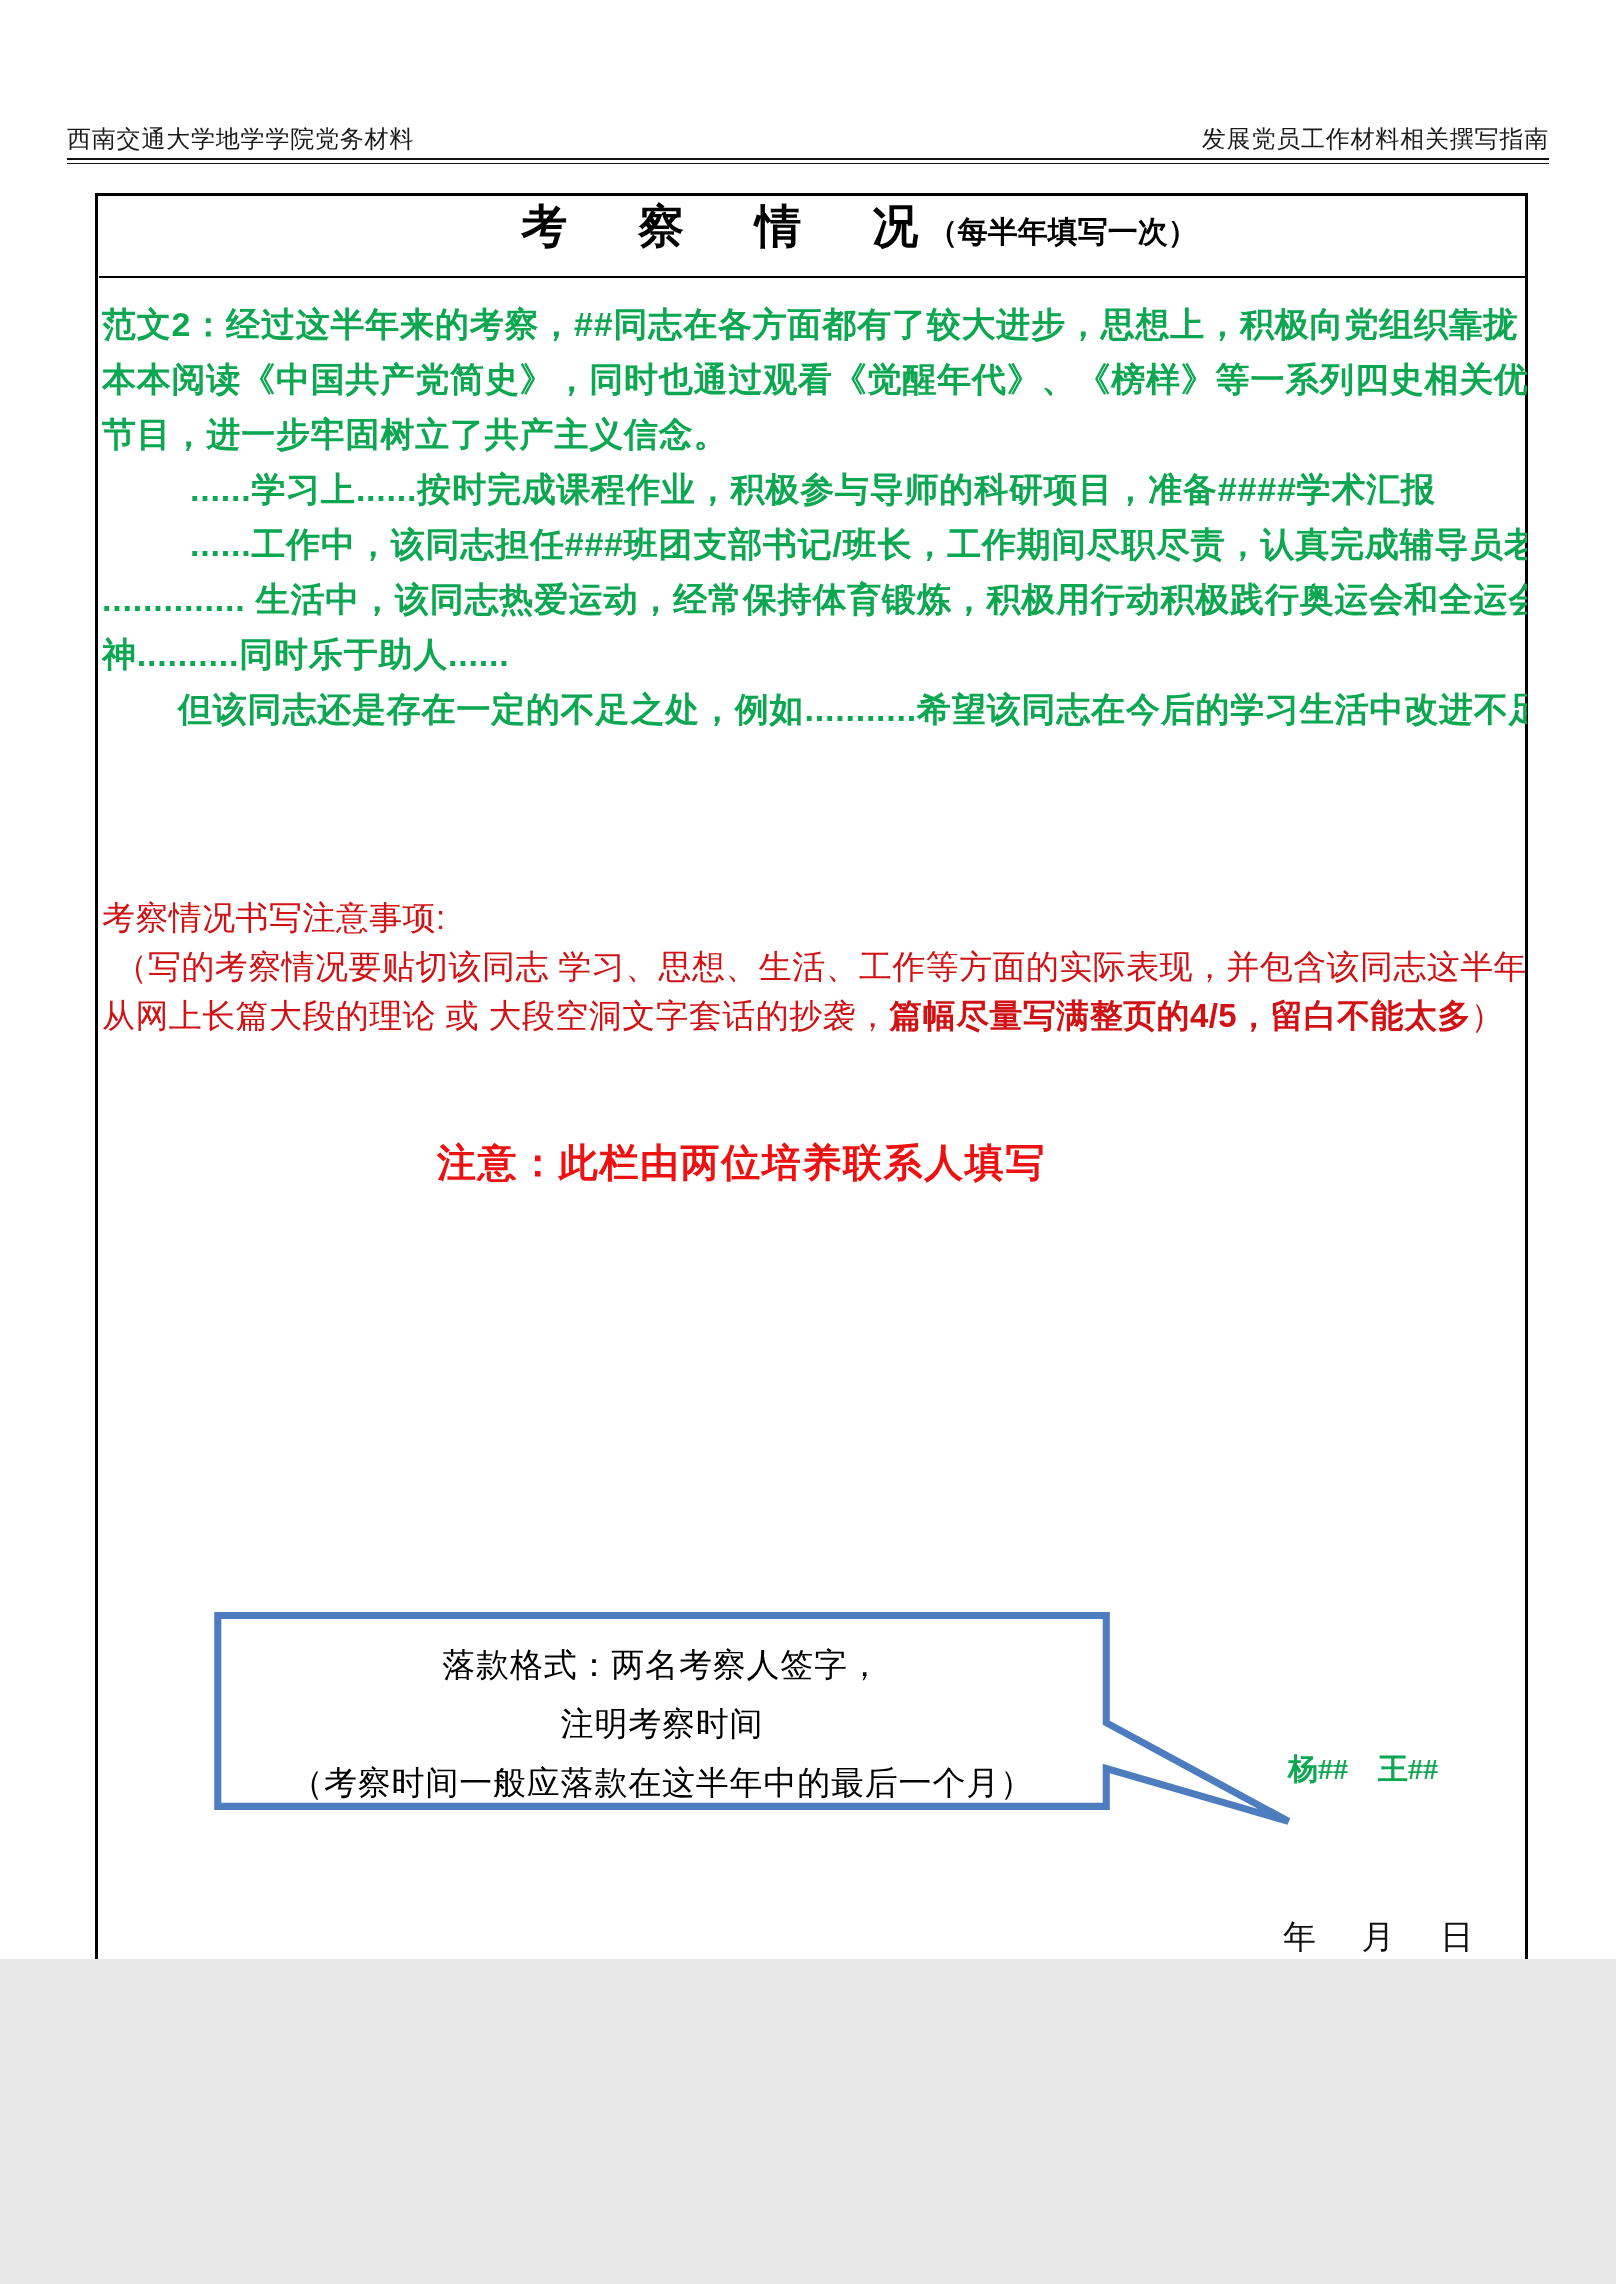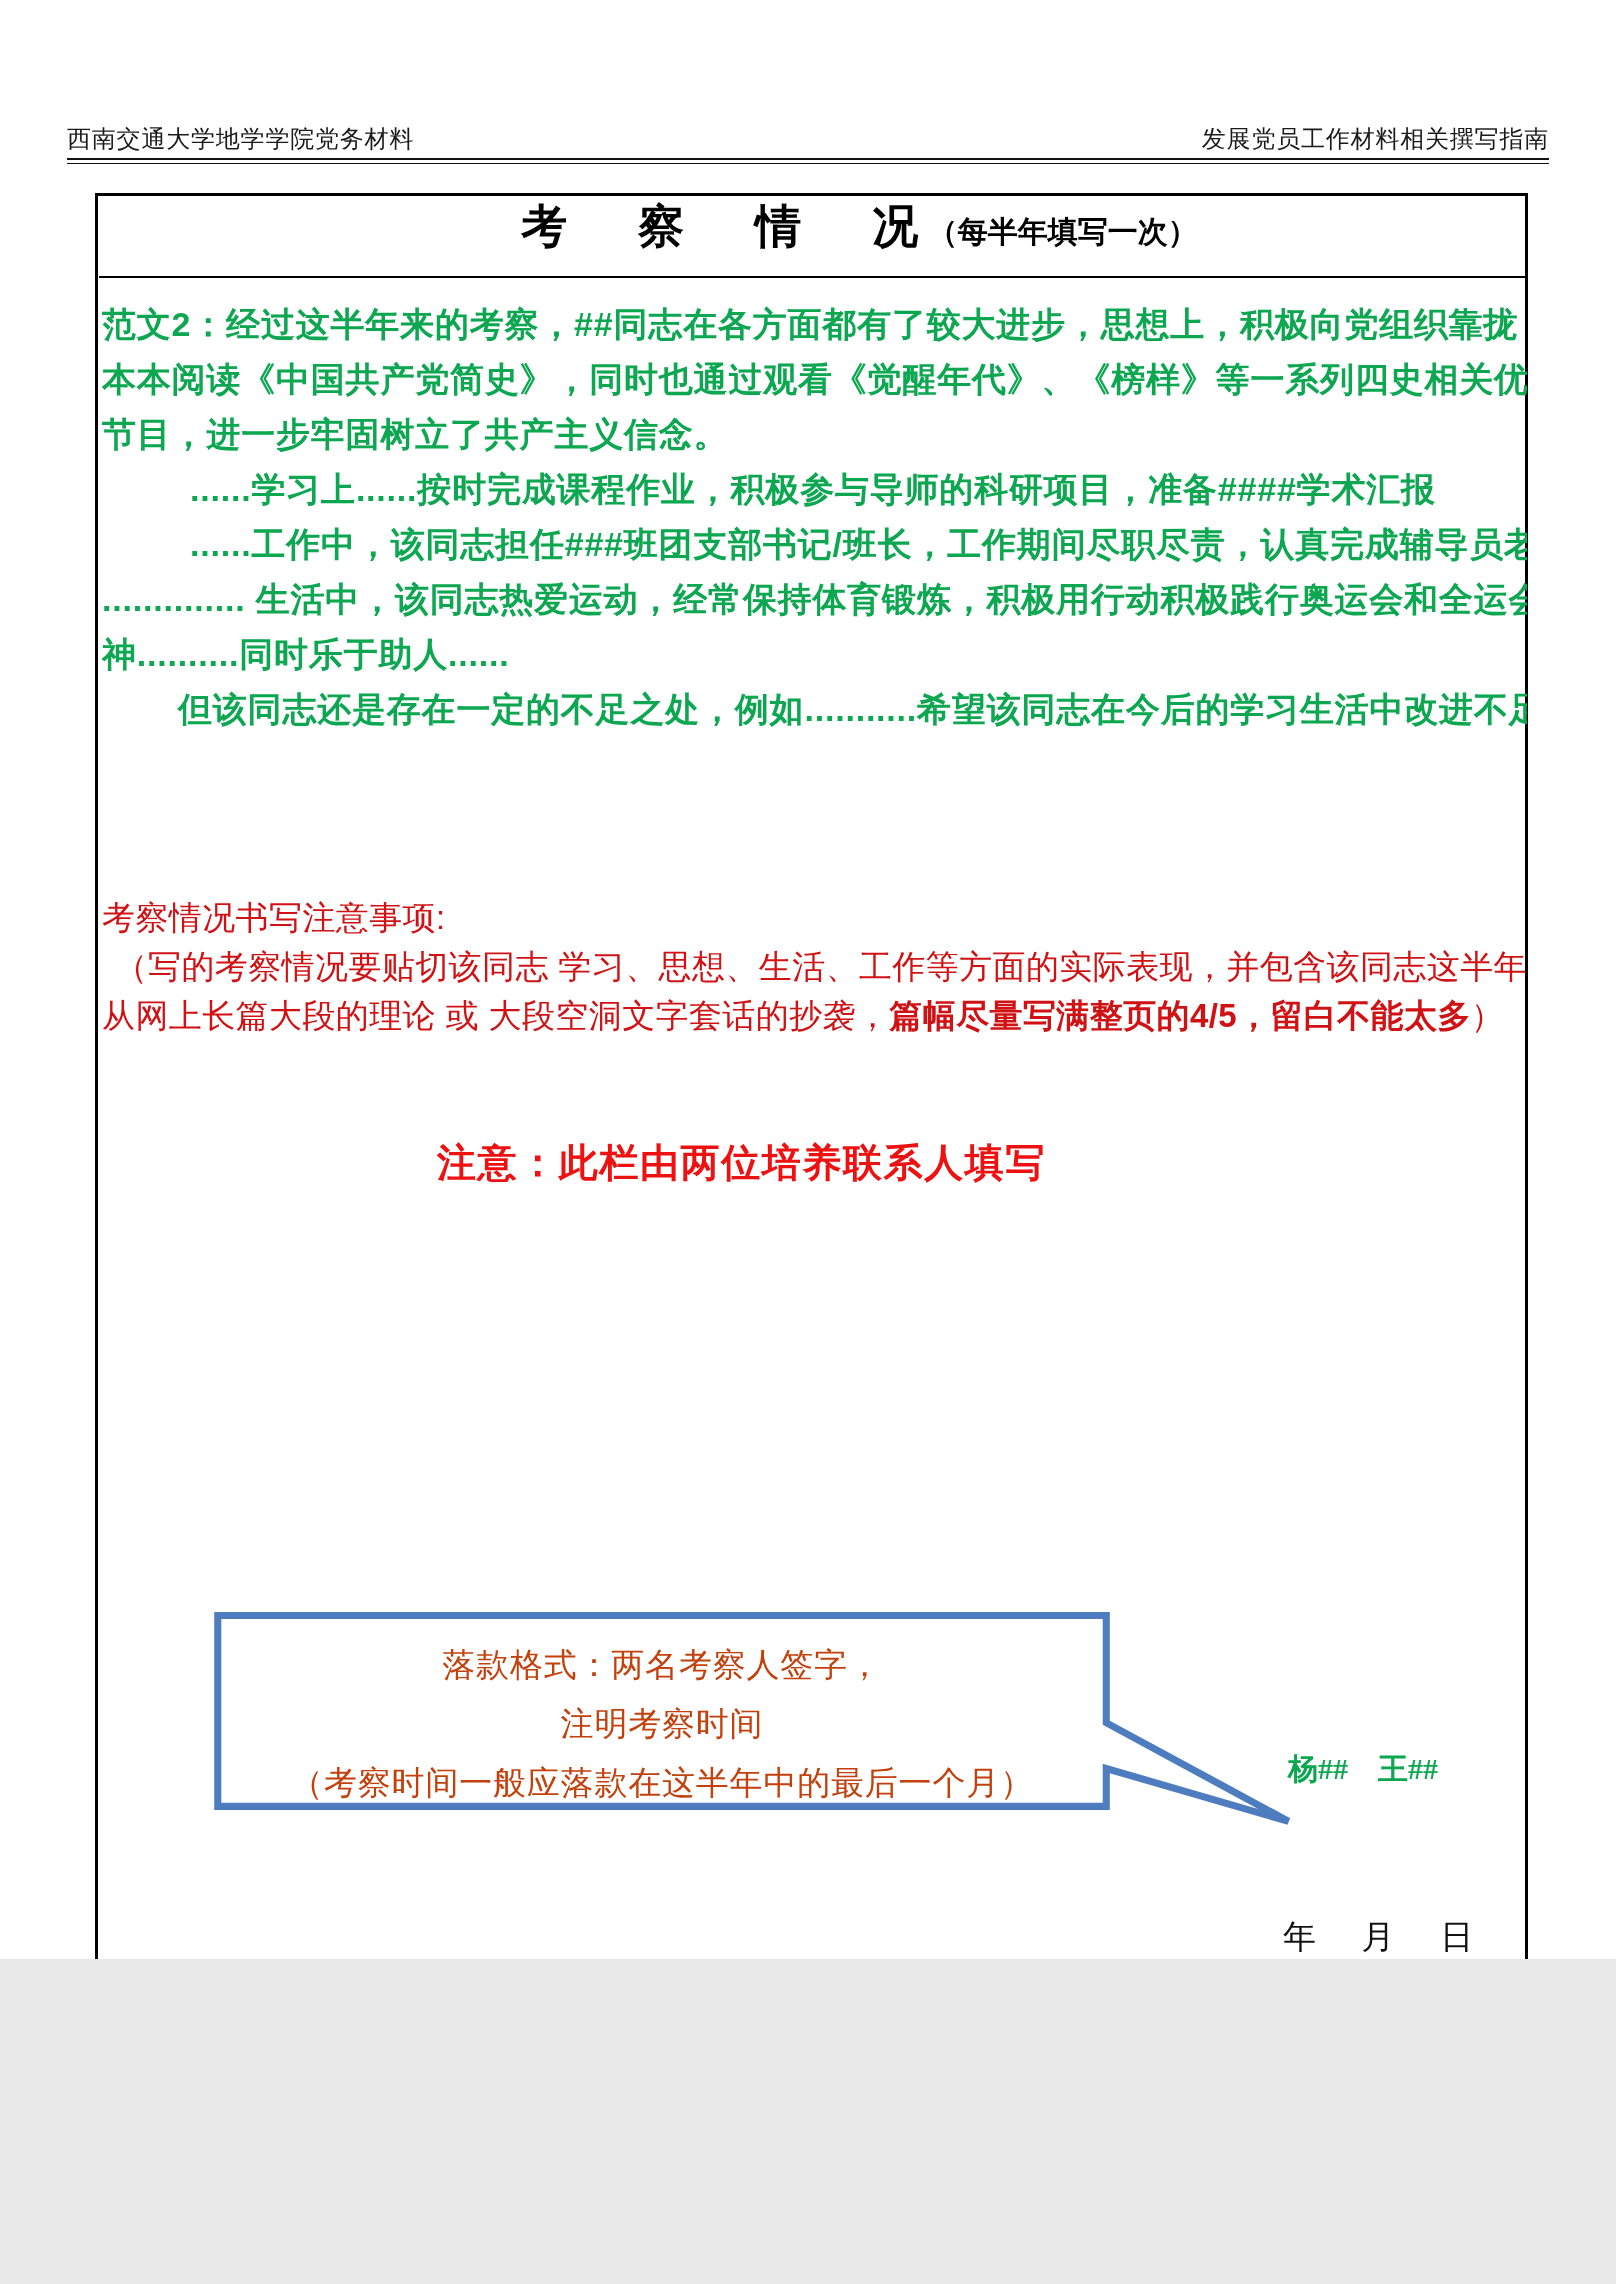--- a/index.html
+++ b/index.html
@@ -54,21 +54,21 @@
   .notice{
     position:absolute;left:99px;top:1136px;width:1427px;text-align:center;
     transform:translateX(-71px);
     font-family:"Liberation Serif",serif;font-weight:bold;font-size:39px;color:#EE1111;
     letter-spacing:1.6px;
   }
   
   .callout-svg{position:absolute;left:0;top:0;width:1616px;height:2284px;pointer-events:none;}
   .callout-text{
     position:absolute;left:224px;top:1635px;width:876px;text-align:center;
-    color:#c2410c;font-size:33px;line-height:59px;letter-spacing:0.8px;
+    color:#000000;font-size:33px;line-height:59px;letter-spacing:0.8px;
   }
   .callout-text div{white-space:nowrap;}
   
   .signature{
     position:absolute;left:1288px;top:1749px;
     font-family:"Liberation Serif",serif;font-weight:bold;font-size:30px;color:#0CA750;
     white-space:nowrap;
   }
   .date-line{
     position:absolute;left:1283px;top:1915px;

